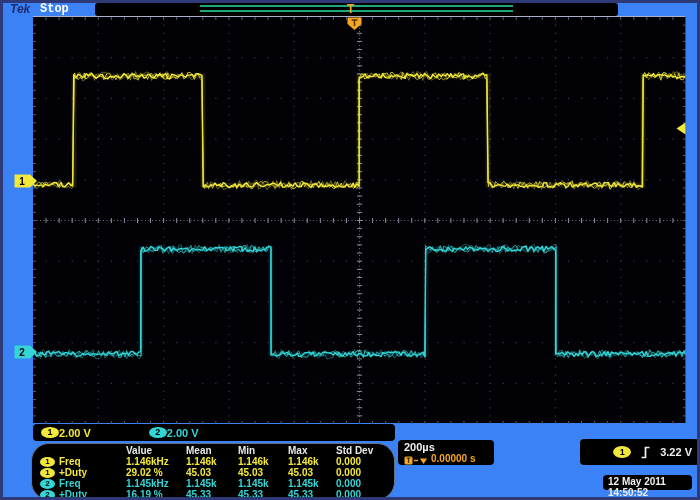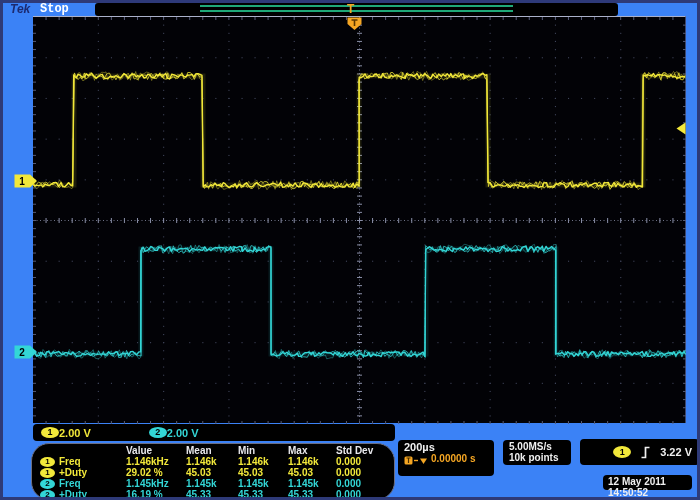--- a/index.html
+++ b/index.html
@@ -53,21 +53,21 @@
     position:absolute;left:28px;top:440px;width:364px;height:57px;
     background:#000;border-radius:18px;border:1px solid #6b6f85;padding:1px 0 0 4px;
   }
   .meas-grid{display:grid;grid-template-columns:90px 60px 52px 50px 48px 58px;font-size:10px;line-height:11px;}
   .meas-grid .hdr{color:#e8e8ec;}
   .meas-grid .c1{color:#f2e83a;}
   .meas-grid .c2{color:#33d6d6;}
   .meas-name{display:flex;align-items:center;gap:4px;padding-left:4px;}
   
   .bbox{position:absolute;background:#000;border-radius:4px;color:#f0f0f0;}
-  .box-timebase{left:395px;top:437px;width:96px;height:36px;padding:1px 0 0 6px;font-size:11px;line-height:12px;}
+  .box-timebase{left:395px;top:437px;width:96px;height:25px;padding:1px 0 0 6px;font-size:11px;line-height:12px;}
   .tb-pos{color:#f5a623;font-size:10px;display:flex;align-items:flex-end;gap:3px;}
   .box-acq{left:500px;top:437px;width:68px;height:25px;padding:1px 0 0 6px;font-size:10px;line-height:11px;}
   .box-trigger{left:577px;top:436px;width:119px;height:26px;display:flex;align-items:center;justify-content:flex-end;gap:9px;padding-right:7px;font-size:11px;}
   .box-date{left:600px;top:472px;width:89px;height:15px;padding:1px 4px 0 5px;font-size:10px;line-height:11px;text-align:left;}
 </style>
 </head>
 <body>
 
 <div class="screen">
 
@@ -1256,24 +1256,20 @@
       <svg width="24" height="9">
         <rect x="0.5" y="0.5" width="8" height="8" rx="1.5" fill="#f5a623"></rect>
         <path d="M2.5,2 H6.5 M4.5,2 V7" stroke="#4a3000" stroke-width="1.2" fill="none"></path>
         <path d="M10,4.5 H14" stroke="#f5a623" stroke-width="1.4"></path>
         <polygon points="16,2.5 23,2.5 19.5,8" fill="#f5a623"></polygon>
       </svg>
       <span>0.00000 s</span>
     </div>
   </div>
 
-  <div class="bbox box-acq">
-    <div>5.00MS/s</div>
-    <div>10k points</div>
-  </div>
 
   <div class="bbox box-trigger">
     <span class="badge b-trg yel">1</span>
     <svg width="11" height="13">
       <path d="M1.5,11.5 H5.5 V1.5 H9.5" stroke="#f0f0f0" stroke-width="1.7" fill="none"></path>
     </svg>
     <span>3.22 V</span>
   </div>
 
   <div class="bbox box-date">

